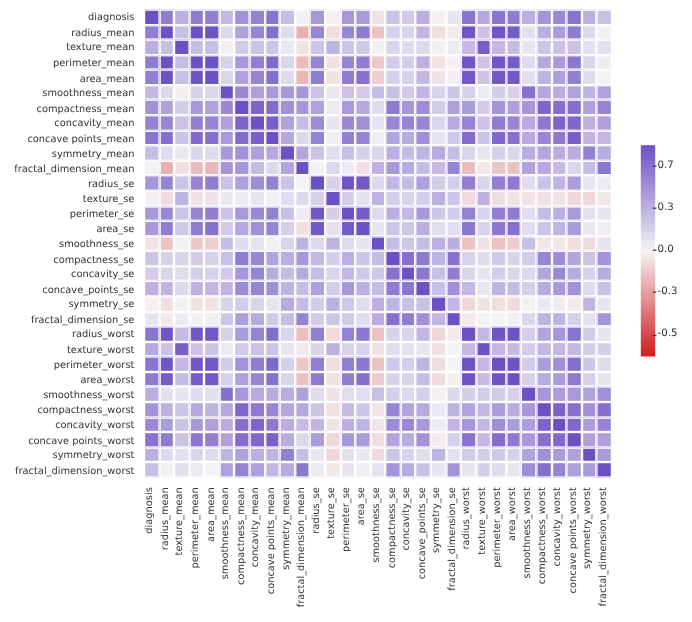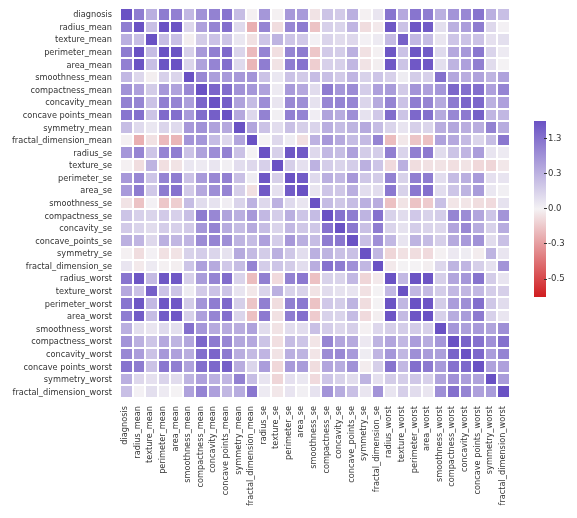--- a/index.html
+++ b/index.html
@@ -1192,19 +1192,19 @@
       <span class="x-label" style="left: 331.387px; top: 2px; width: 110px; transform: translate(-110px, 0px) rotate(-90deg); transform-origin: 110px 4px;">compactness_worst</span>
       <span class="x-label" style="left: 343.968px; top: 2px; width: 110px; transform: translate(-110px, 0px) rotate(-90deg); transform-origin: 110px 4px;">concavity_worst</span>
       <span class="x-label" style="left: 356.548px; top: 2px; width: 110px; transform: translate(-110px, 0px) rotate(-90deg); transform-origin: 110px 4px;">concave points_worst</span>
       <span class="x-label" style="left: 369.129px; top: 2px; width: 110px; transform: translate(-110px, 0px) rotate(-90deg); transform-origin: 110px 4px;">symmetry_worst</span>
       <span class="x-label" style="left: 381.71px; top: 2px; width: 110px; transform: translate(-110px, 0px) rotate(-90deg); transform-origin: 110px 4px;">fractal_dimension_worst</span>
     </div>
   <div class="colorbar">
     <div class="colorbar-gradient" id="cb-grad" style="background: linear-gradient(rgb(106, 82, 196) 0%, rgb(244, 242, 244) 50%, rgb(208, 28, 31) 100%);"></div>
   </div>
   <div class="cb-ticks" id="cb-ticks">
-      <span class="cb-tick" style="top: 13.6px;">1.3</span>
+      <span class="cb-tick" style="top: 13.6px;">0.7</span>
       <span class="cb-tick" style="top: 48.8px;">0.3</span>
       <span class="cb-tick" style="top: 84px;">0.0</span>
       <span class="cb-tick" style="top: 119.2px;">-0.3</span>
       <span class="cb-tick" style="top: 154.4px;">-0.5</span>
     </div>
 </div>
 
 </body></html>

